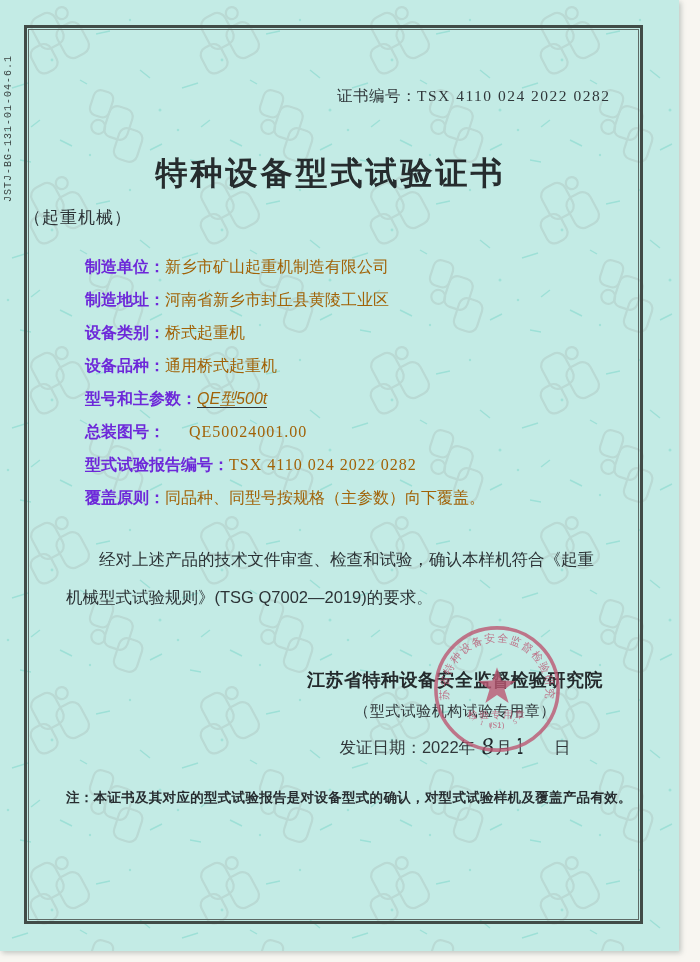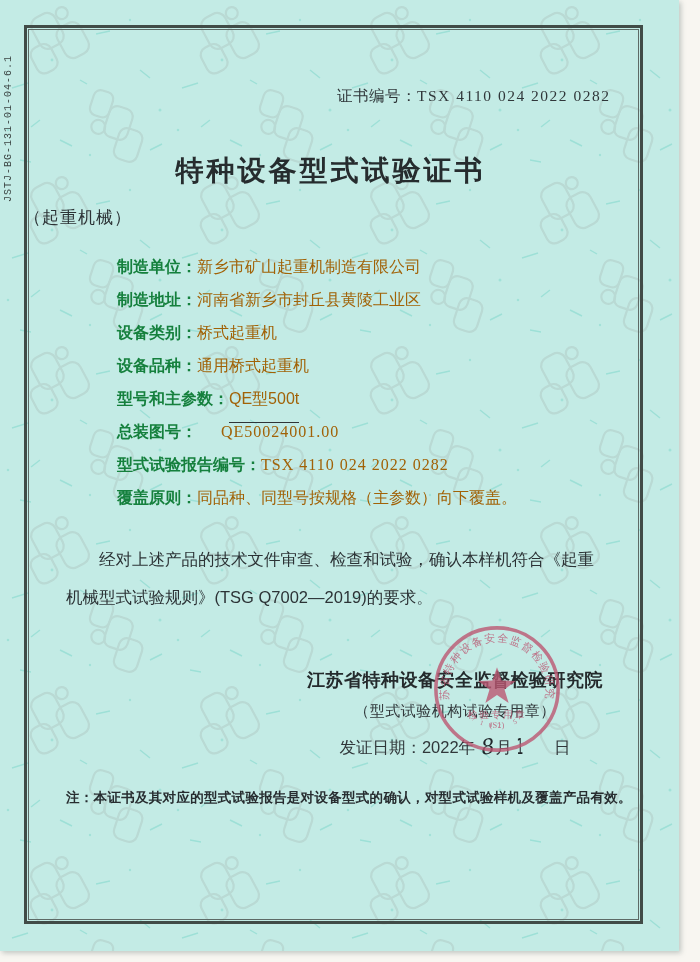--- a/index.html
+++ b/index.html
@@ -30,32 +30,32 @@
     font-family:"Liberation Mono", monospace;
     font-size:10px;color:#3c4644;letter-spacing:1px;white-space:nowrap;
   }
   .certline{
     position:absolute;left:337px;top:86px;
     font-size:15.5px;letter-spacing:.5px;white-space:nowrap;
   }
   .certline .num{font-family:"Liberation Serif", serif;letter-spacing:1.5px;}
   .title{
     position:absolute;left:24px;top:152px;width:613px;text-align:center;
-    font-size:28px;font-weight:bold;letter-spacing:3px;color:#262c2e;
+    font-size:32px;font-weight:bold;letter-spacing:3px;color:#262c2e;
   }
   .subtitle{
     position:absolute;left:24px;top:206px;width:613px;text-align:left;
     font-size:17px;color:#2c3336;letter-spacing:1px;
   }
   .fields{position:absolute;left:85px;top:250px;width:520px;}
   .frow{height:33px;line-height:33px;font-size:16px;white-space:nowrap;}
-  .frow .lab{font-weight:bold;color:#15803d;margin-left:32px;}
+  .frow .lab{font-weight:bold;color:#6d28d9;}
   .frow .val{color:#a16207;}
   .frow .val.pad{margin-left:24px;}
-  .frow .val.u{border-bottom:1px solid #2e3538;padding-bottom:15px;}
+  .frow .val.u{border-bottom:1px solid #2e3538;padding-bottom:0;font-style:italic;}
   .frow .val.num{font-family:"Liberation Serif", serif;letter-spacing:1px;}
   .statement{
     position:absolute;left:66px;top:540px;width:530px;
     font-size:16.5px;line-height:38px;color:#2c3336;
   }
   .statement .l1{text-indent:2em;white-space:nowrap;}
   .statement .l2{white-space:nowrap;}
   .issuer-block{position:absolute;left:255px;top:668px;width:400px;text-align:center;}
   .issuer-name{font-size:18px;font-weight:bold;letter-spacing:.5px;color:#242a2c;white-space:nowrap;}
   .issuer-sub{font-size:15px;margin-top:10px;letter-spacing:.5px;white-space:nowrap;}

